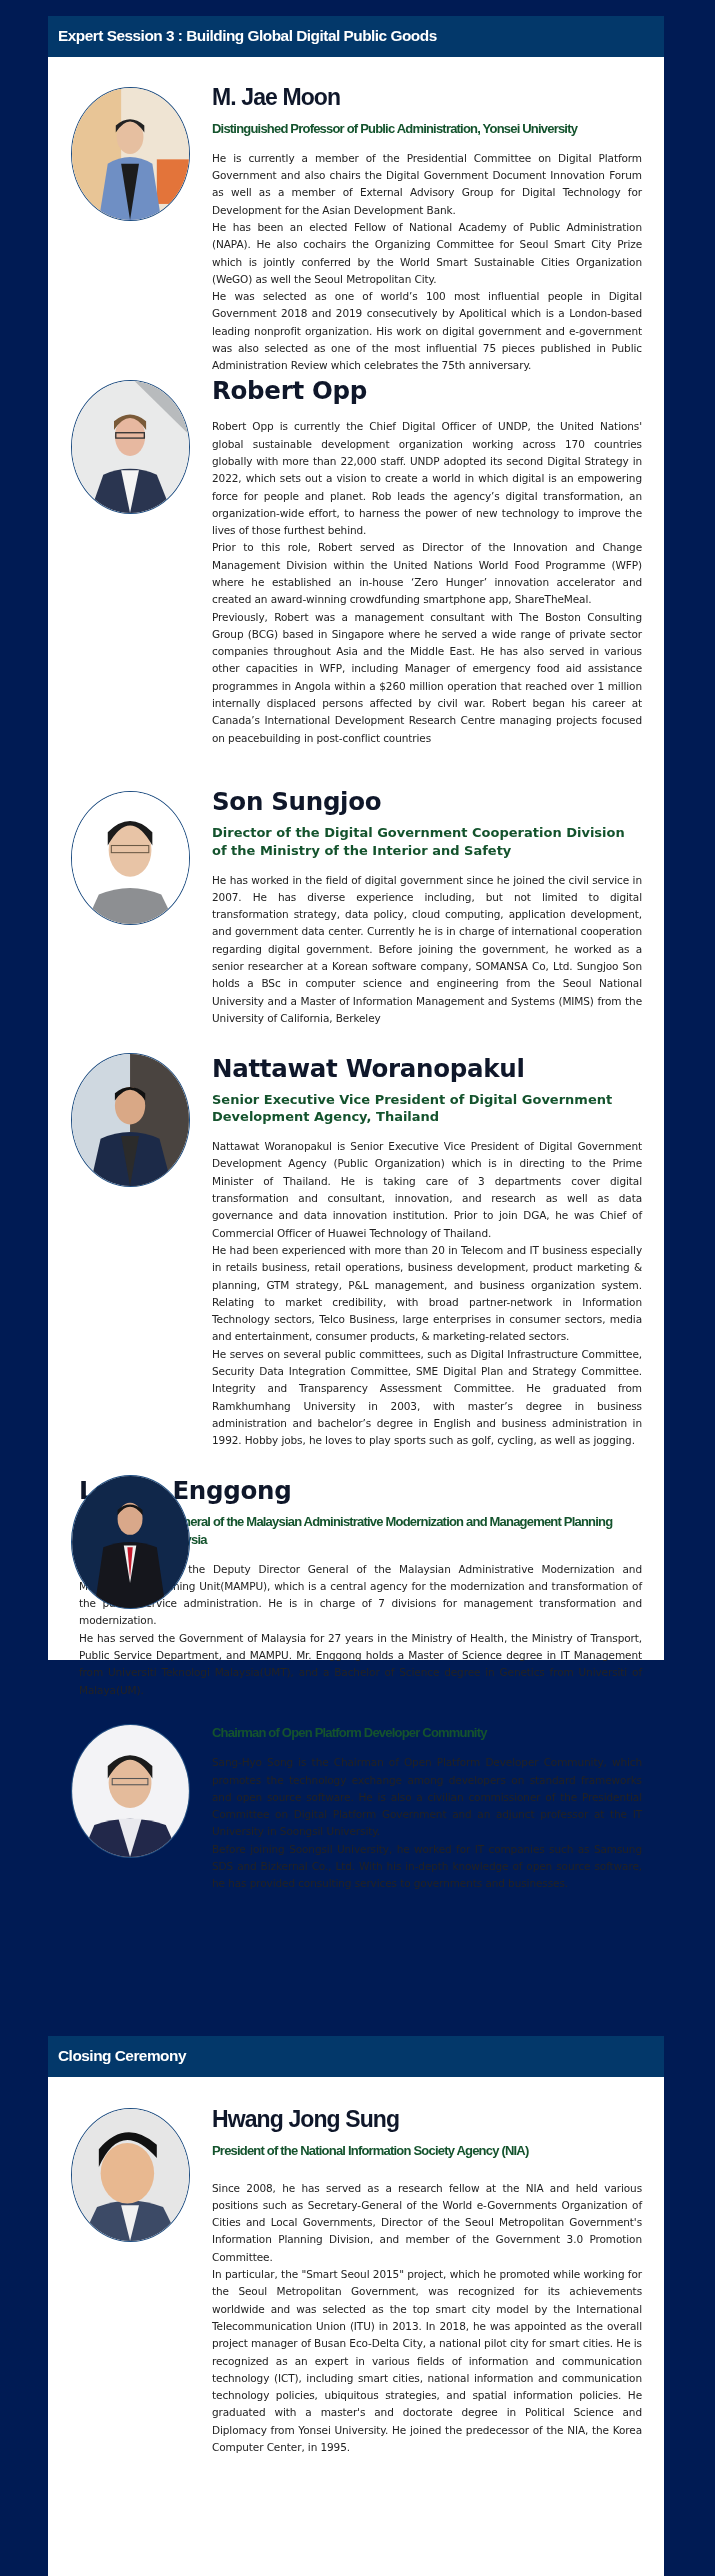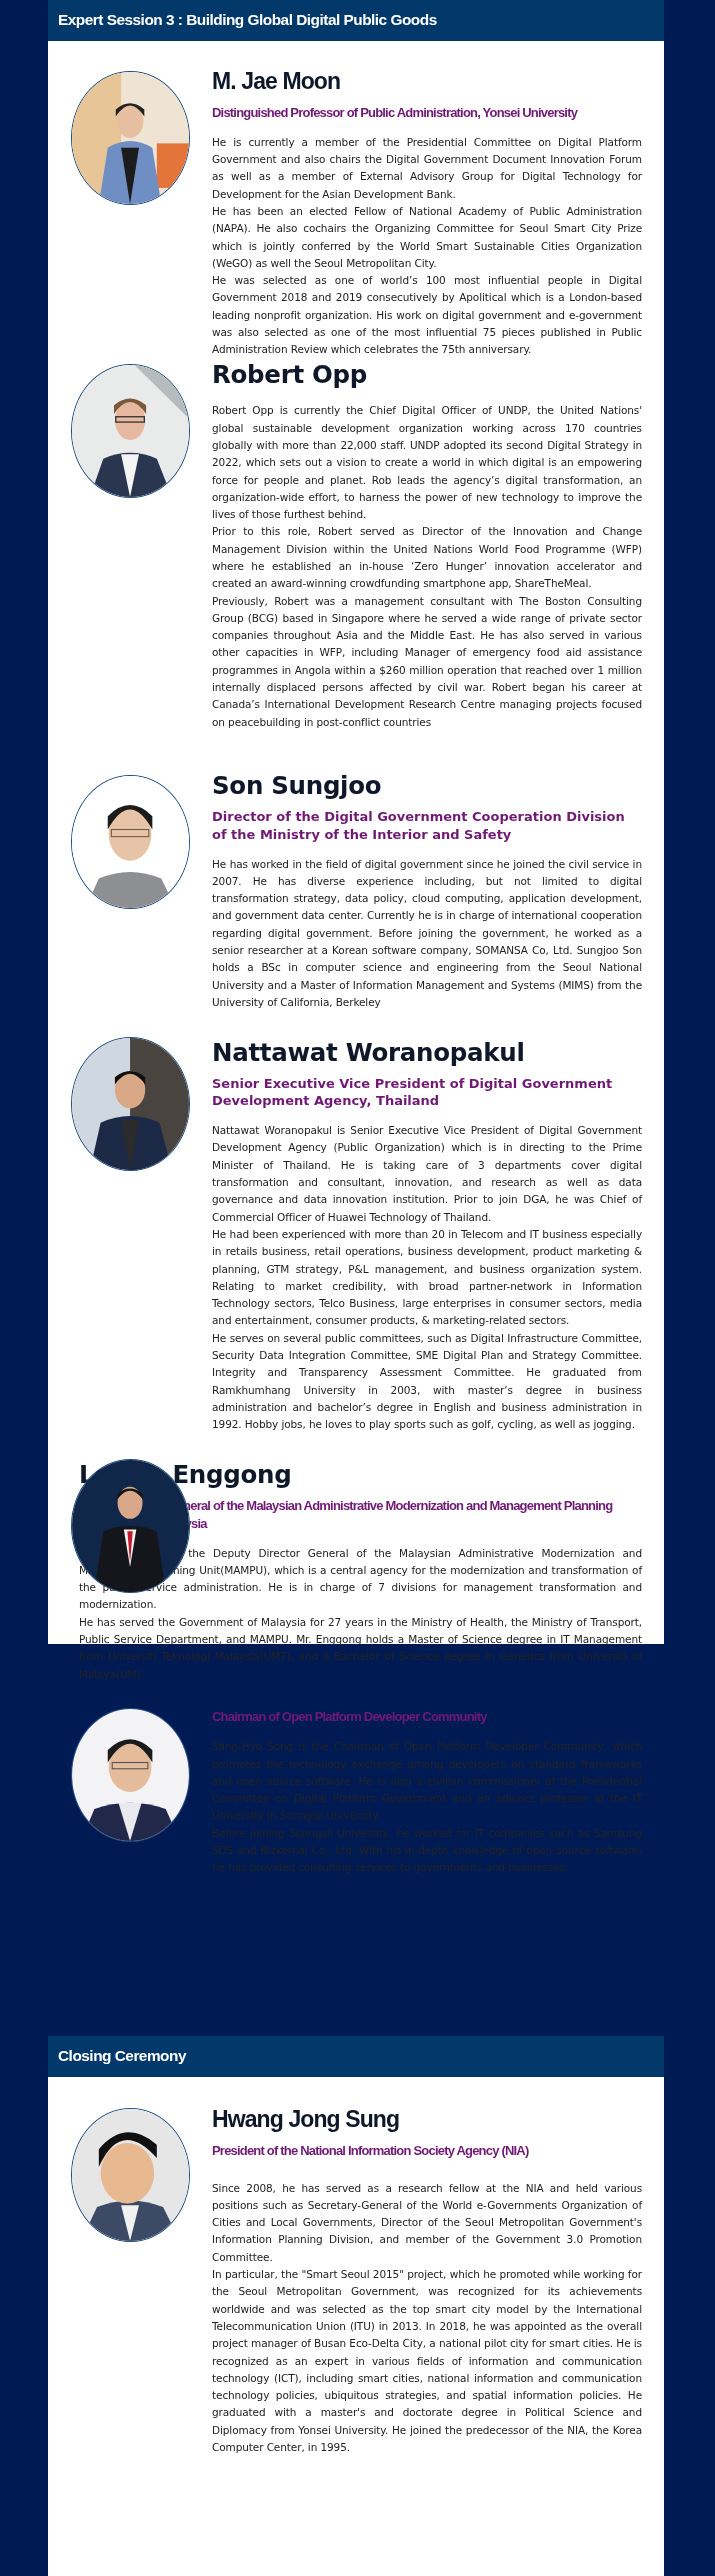--- a/index.html
+++ b/index.html
@@ -14,31 +14,31 @@
       padding: 11px 0 0 10px;
     }
     .person { position: relative; padding-left: 164px; padding-right: 22px; }
     .photo {
       position: absolute; left: 23px; width: 119px; height: 134px;
       border-radius: 50%; border: 1.4px solid #1f4e82; overflow: hidden;
     }
     .photo svg { width: 100%; height: 100%; display: block; }
     .name { font-size: 24.5px; font-weight: bold; color: #0f172a; letter-spacing: -0.3px; line-height: 31px; }
     .name.condensed { font-family: "Liberation Sans", sans-serif; font-size: 23px; letter-spacing: -0.9px; }
-    .title { color: #701a75; font-weight: bold; font-size: 13px; line-height: 17.3px; margin-top: 7.3px; }
+    .title { color: #14532d; font-weight: bold; font-size: 13px; line-height: 17.3px; margin-top: 7.3px; }
     .title.condensed { font-family: "Liberation Sans", sans-serif; letter-spacing: -0.8px; font-size: 13px; }
     .bio { margin-top: 12.7px; font-size: 10.5px; line-height: 17.3px; text-align: justify; color: #222; letter-spacing: -0.1px; }
     .bio p { margin: 0; }
   </style>
 </head>
 <body>
 
 <div class="page">
 
-  <div class="panel" style="top:0; height:1644px;">
+  <div class="panel" style="top:16px; height:1644px;">
     <div class="section-bar">Expert Session 3 : Building Global Digital Public Goods</div>
 
     <div class="person" style="margin-top:24.5px;">
       <div class="photo" style="top:5.5px; background:#f1ebe2;">
         <svg viewBox="0 0 131 148">
           <rect width="131" height="148" fill="#efe4d3"></rect>
           <rect x="0" y="0" width="55" height="148" fill="#e8c596"></rect>
           <rect x="95" y="80" width="40" height="50" fill="#e3743a"></rect>
           <path d="M30 148 L40 85 Q65 70 90 85 L100 148 Z" fill="#6f8fc4"></path>
           <path d="M55 85 L65 148 L75 85 Z" fill="#1c1c1c"></path>

